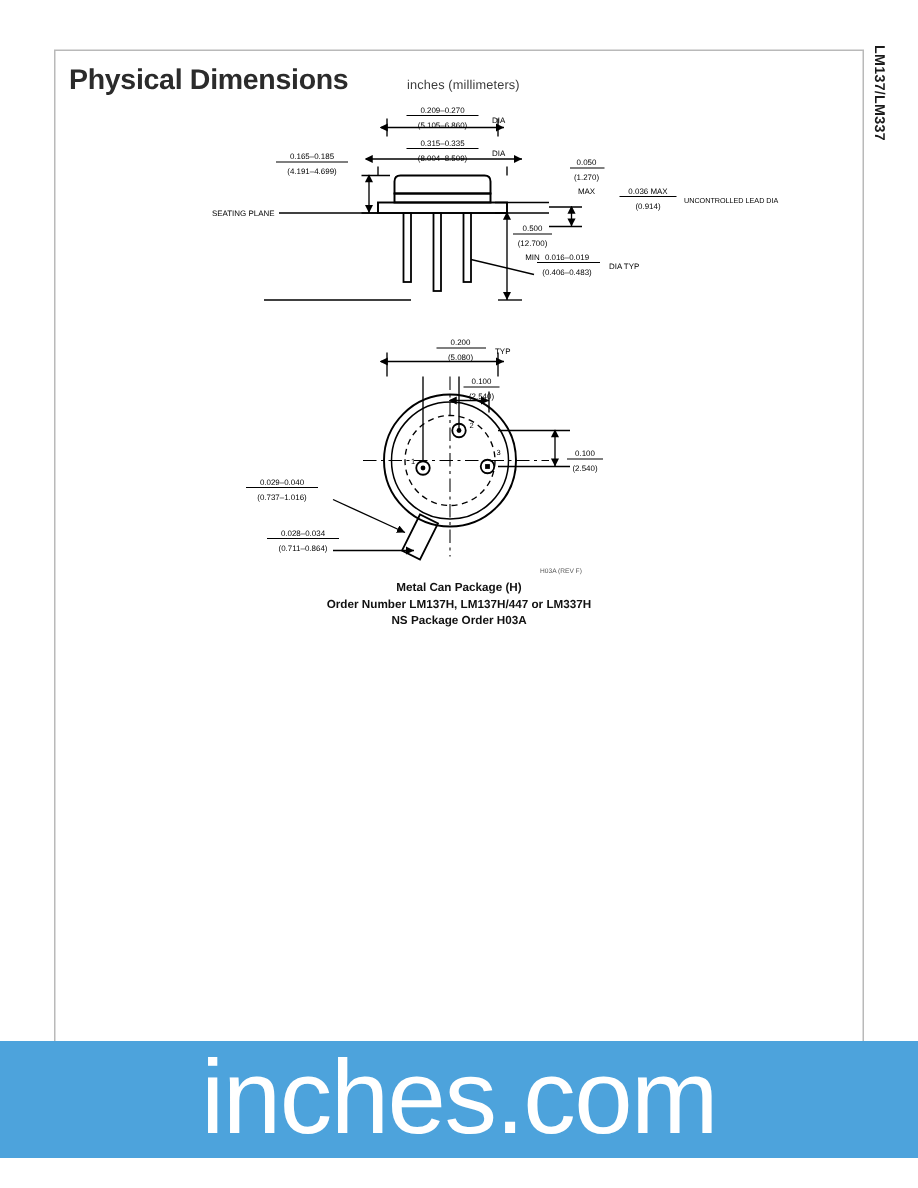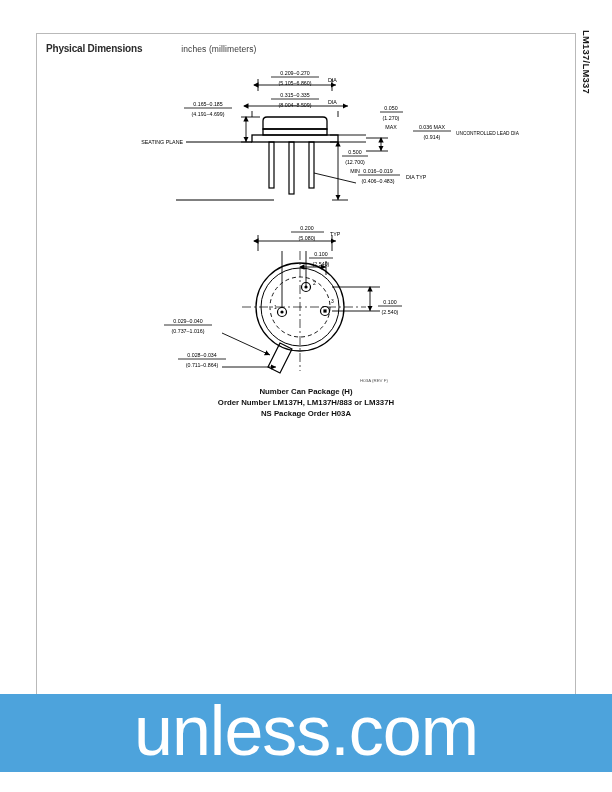--- a/index.html
+++ b/index.html
@@ -55,21 +55,21 @@
     left: 46px;
     top: 43px;
     width: 440px;
   }
   #header .title-row {
     display: flex;
     align-items: baseline;
     gap: 7px;
   }
   #header .h-title {
-    font-size: 10px;
+    font-size: 19px;
     font-weight: bold;
     color: #2b2b2b;
     letter-spacing: -0.2px;
   }
   #header .h-units {
     font-size: 8.5px;
     color: #3a3a3a;
     letter-spacing: 0.1px;
     margin-left: 32px;
   }
@@ -301,23 +301,23 @@
       <text x="238" y="254" font-size="5">1</text>
       <text x="277" y="230" font-size="5">2</text>
       <text x="295" y="248" font-size="5">3</text>
 
       <text x="338" y="327" font-size="4.4" fill="#555" text-anchor="middle">H03A (REV F)</text>
     </g>
   </svg>
 </div>
 
 <div id="caption">
-  <div>Number Can Package (H)</div>
-  <div>Order Number LM137H, LM137H/883 or LM337H</div>
+  <div>Metal Can Package (H)</div>
+  <div>Order Number LM137H, LM137H/447 or LM337H</div>
   <div>NS Package Order H03A</div>
 </div>
 
 <div id="footer-left">9</div>
 <div id="footer-right">www.national.com</div>
 
 <div id="watermark-banner">
-  <span id="watermark-text">unless.com</span>
+  <span id="watermark-text">inches.com</span>
 </div>
 
 </body></html>

